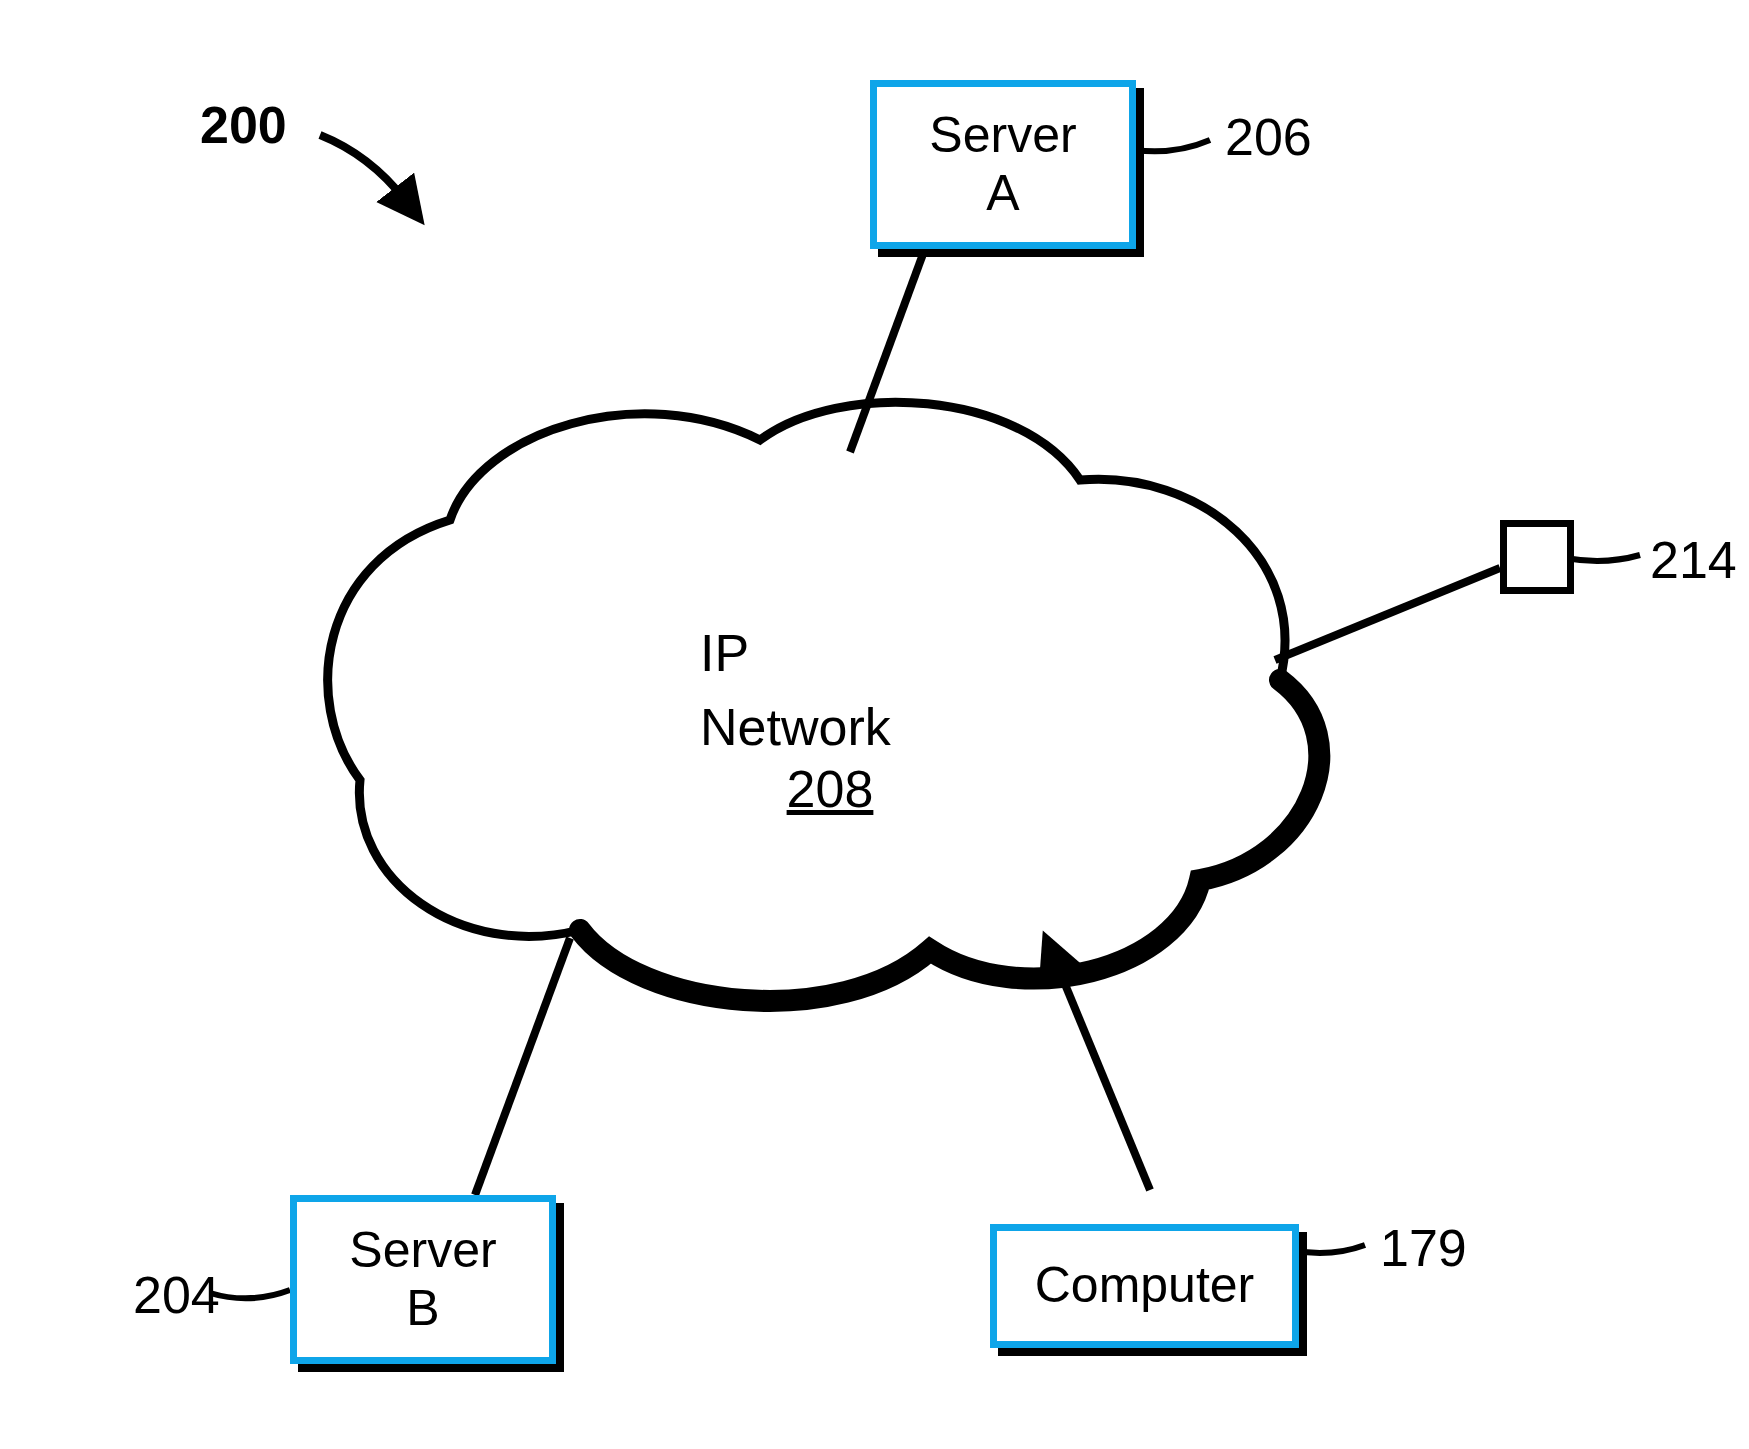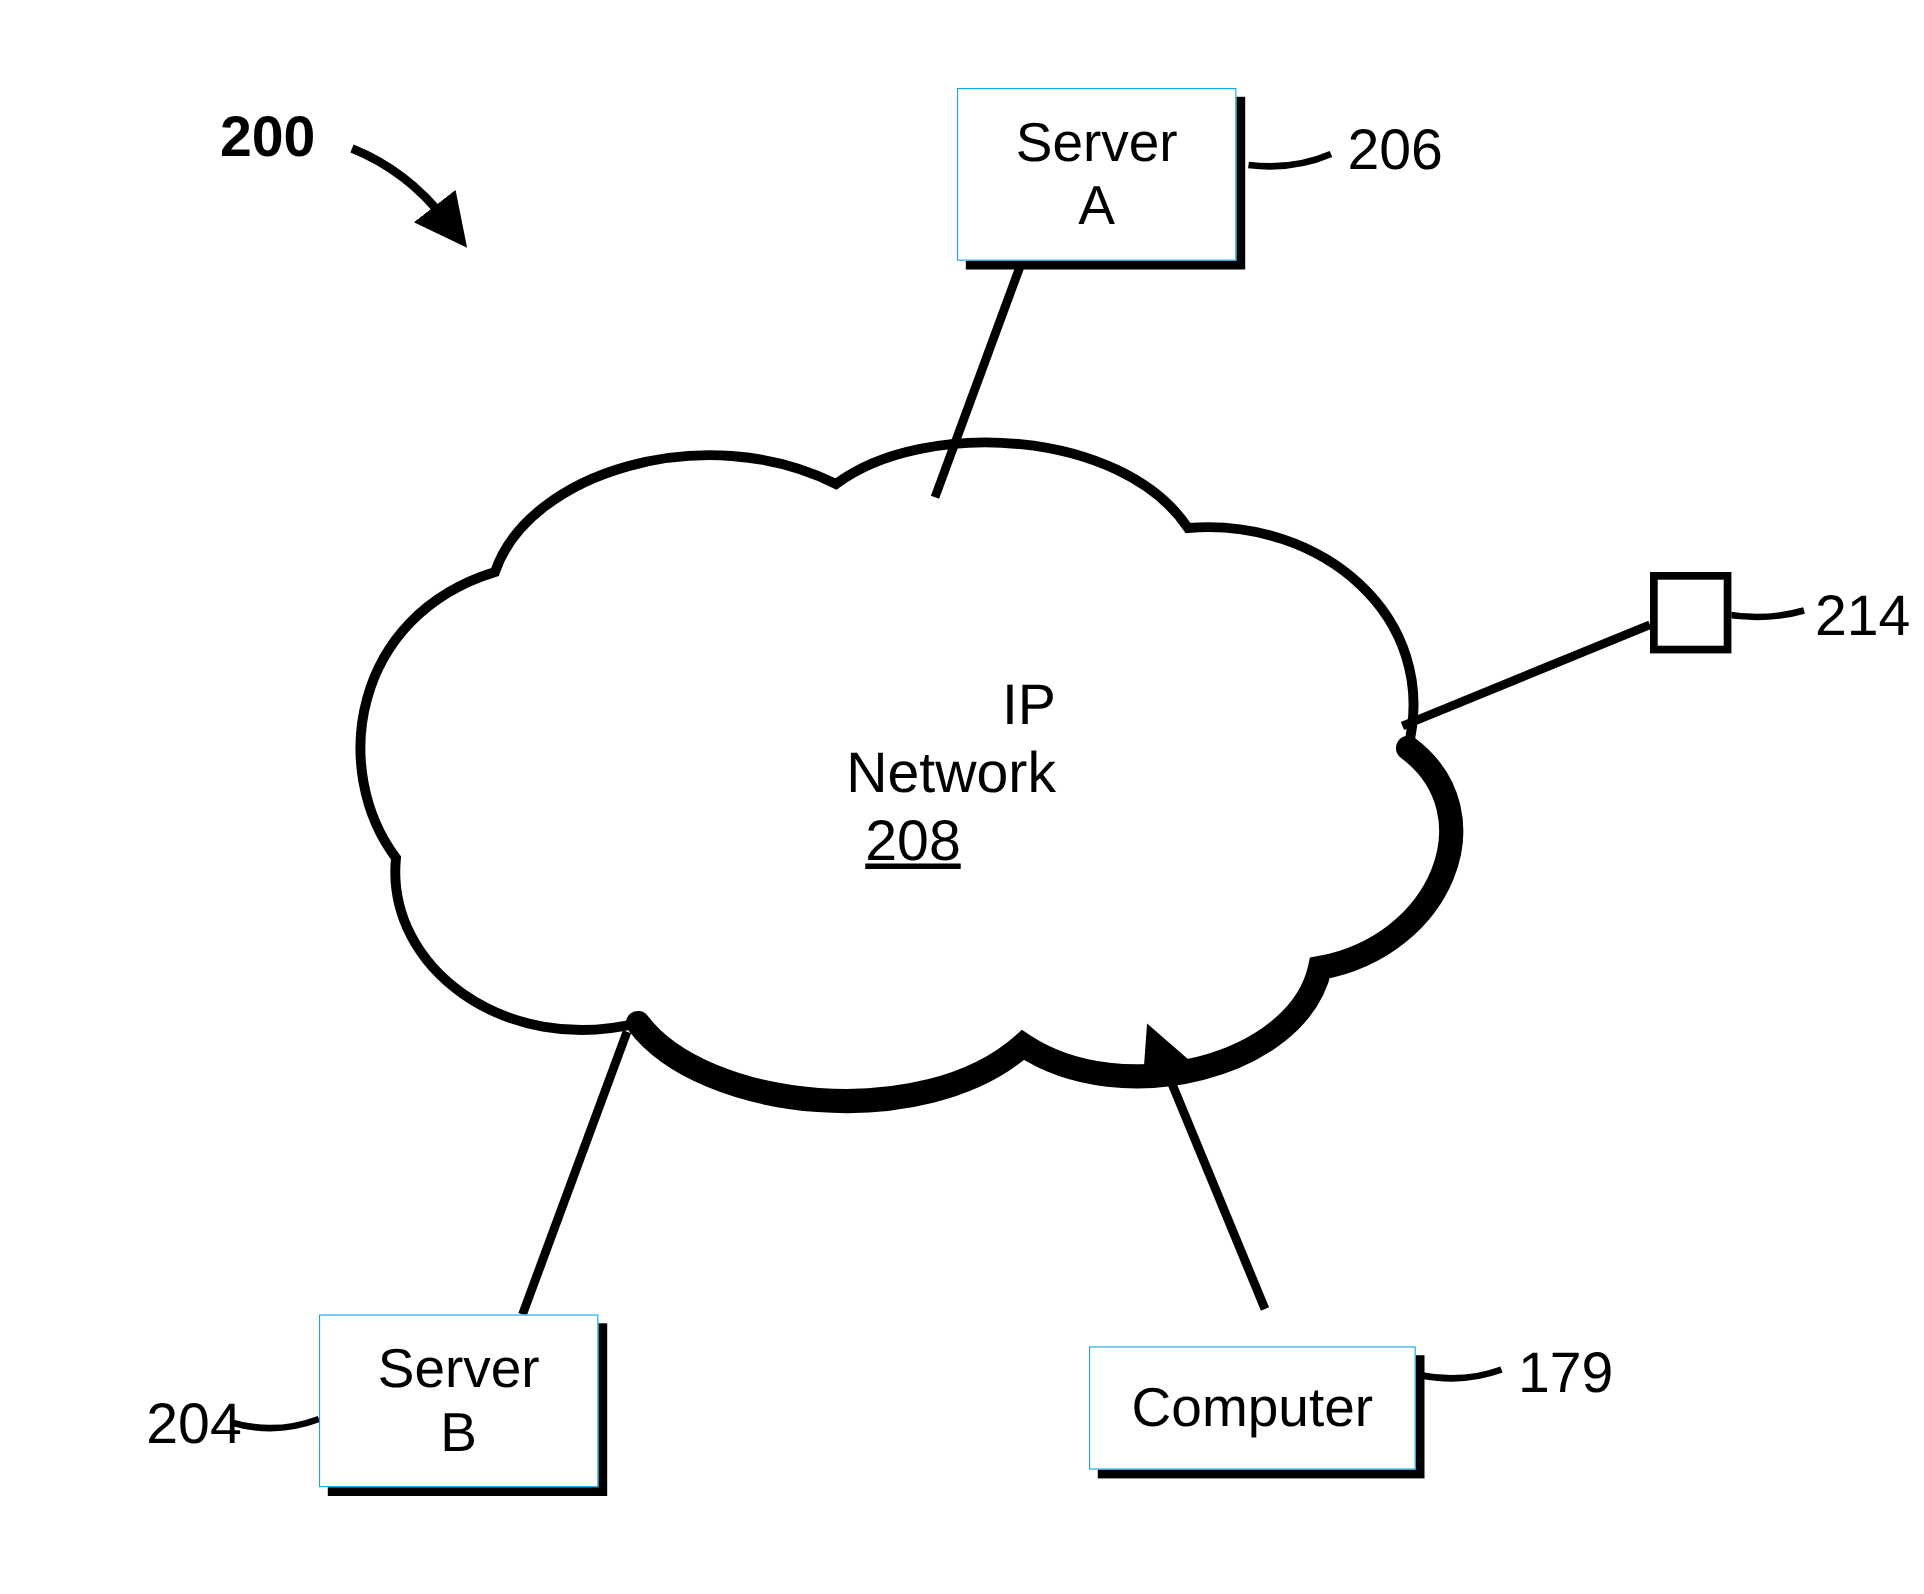--- a/index.html
+++ b/index.html
@@ -16,31 +16,32 @@
     height: 1449px;
   }
   .abs { position: absolute; }
   .ref-label {
     font-size: 52px;
     font-weight: 400;
     color: #000;
   }
   .cloud-label {
     font-size: 52px;
-    text-align: right;
+    text-align: left;
     line-height: 1.2;
+    margin-top: 12px;
   }
   .cloud-num {
     font-size: 52px;
     text-decoration: underline;
     text-align: center;
   }
   .node-box {
     background: #fff;
-    border: 1px solid #0ea5e9;
+    border: 7px solid #0ea5e9;
     box-shadow: 8px 8px 0 #000;
     display: flex;
     align-items: center;
     justify-content: center;
     text-align: center;
     font-size: 50px;
     line-height: 1.15;
   }
   .small-box {
     background: #fff;

